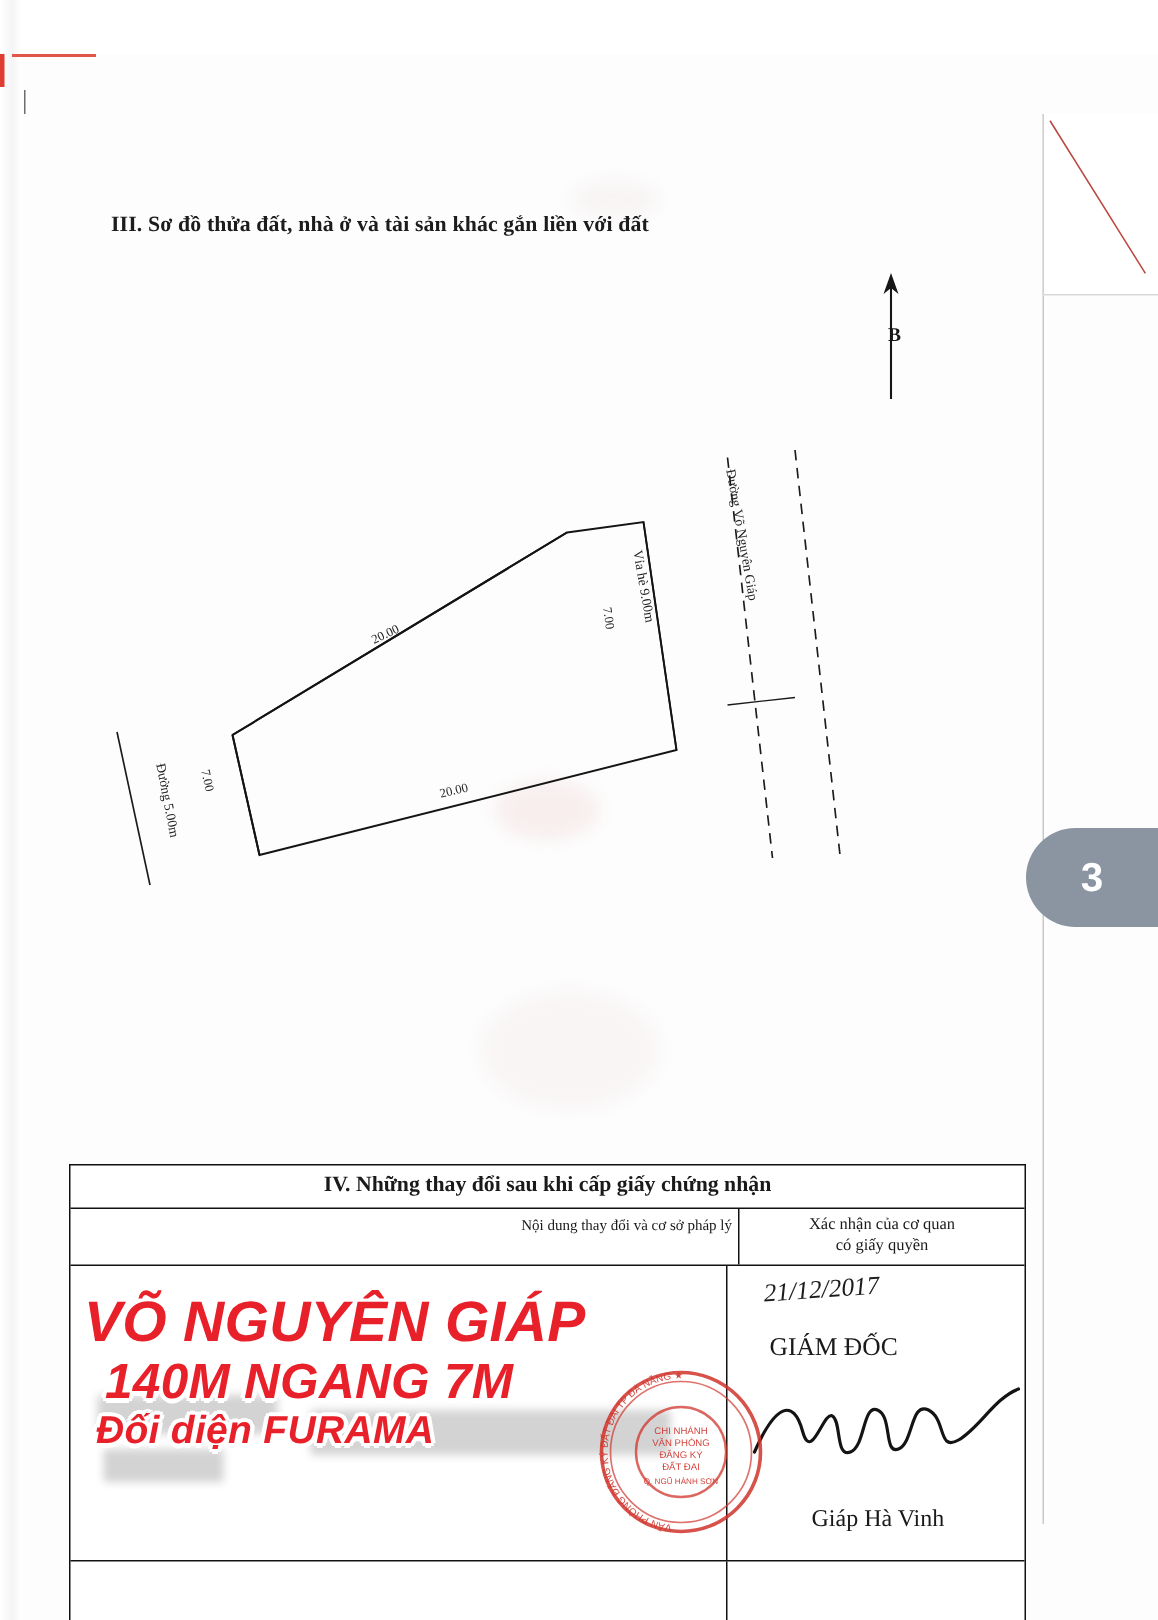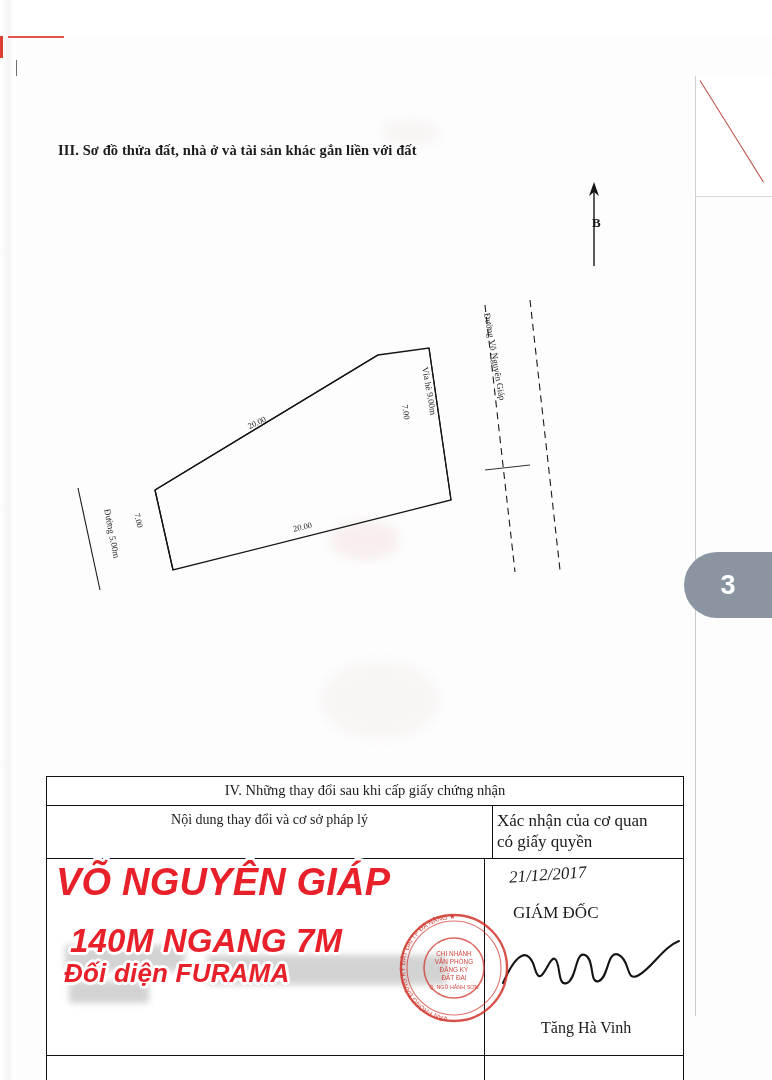--- a/index.html
+++ b/index.html
@@ -82,21 +82,21 @@
   .blotch {
     position: absolute;
     border-radius: 50%;
     background: rgba(226,160,160,0.16);
     filter: blur(6px);
   }
 
   
   .section-iii {
     position: absolute;
-    left: 58px; top: 142px;
+    left: 74px; top: 142px;
     font-size: 14.5px;
     font-weight: bold;
     letter-spacing: 0.1px;
     color: #1c1c1c;
     white-space: nowrap;
   }
 
   
   .diagram {
     position: absolute;
@@ -127,40 +127,40 @@
   
   .table-iv {
     position: absolute;
     left: 46px; top: 776px;
     width: 636px;
     border: 1.4px solid #111;
     background: #ffffff;
   }
   .tbl-title {
     text-align: center;
-    font-weight: normal;
+    font-weight: bold;
     font-size: 14.5px;
     padding: 5px 0 6px 0;
     border-bottom: 1.2px solid #111;
   }
   .tbl-head-row {
     display: flex;
     border-bottom: 1.2px solid #111;
   }
   .tbl-head-left {
     flex: 0 0 437px;
-    text-align: center;
-    font-size: 14px;
+    text-align: right;
+    font-size: 10px;
     padding: 6px 4px 7px 4px;
     border-right: 1.2px solid #111;
   }
   .tbl-head-right {
     flex: 1;
-    text-align: left;
-    font-size: 17px;
+    text-align: center;
+    font-size: 11px;
     line-height: 1.25;
     padding: 4px 4px 5px 4px;
   }
   .tbl-body-row {
     display: flex;
     min-height: 196px;
   }
   .tbl-body-left {
     flex: 0 0 437px;
     border-right: 1.2px solid #111;
@@ -236,21 +236,21 @@
     color: #e8202a;
     line-height: 1.08;
     letter-spacing: 0.2px;
     text-shadow:
       2px 2px 0 #ffffff, -2px 2px 0 #ffffff,
       2px -2px 0 #ffffff, -2px -2px 0 #ffffff,
       0 3px 0 #ffffff, 3px 0 0 #ffffff,
       0 -3px 0 #ffffff, -3px 0 0 #ffffff;
   }
   .promo-l1 { font-size: 38px; }
-  .promo-l2 { font-size: 33px; padding-left: 14px; margin-top: 20px; }
+  .promo-l2 { font-size: 33px; padding-left: 14px; }
   .promo-l3 { font-size: 26px; padding-left: 8px; }
 
   
   .page-pill {
     position: absolute;
     right: 0; top: 552px;
     width: 88px; height: 66px;
     background: #8b95a1;
     border-radius: 33px 0 0 33px;
     display: flex;
@@ -345,21 +345,21 @@
     <div class="tbl-body-right">
       <div class="hand-date">21/12/2017</div>
       <div class="giamdoc">GIÁM ĐỐC</div>
 
       <svg class="signature" viewBox="0 0 190 80">
         <path d="M8 58 C 22 26, 34 22, 40 44 C 46 66, 54 30, 60 34 C 66 38, 62 62, 72 58
                  C 82 54, 80 26, 90 30 C 100 34, 94 60, 104 56 C 114 52, 112 24, 124 30
                  C 136 36, 130 58, 144 50 C 158 42, 168 22, 184 16" fill="none" stroke="#141414" stroke-width="2.1" stroke-linecap="round"></path>
       </svg>
 
-      <div class="signer-name">Tăng Hà Vinh</div>
+      <div class="signer-name">Giáp Hà Vinh</div>
     </div>
   </div>
 
   <div class="tbl-foot-row">
     <div class="tbl-foot-left"></div>
     <div class="tbl-foot-right"></div>
   </div>
 </div>
 
 <svg class="stamp" viewBox="0 0 112 112">

